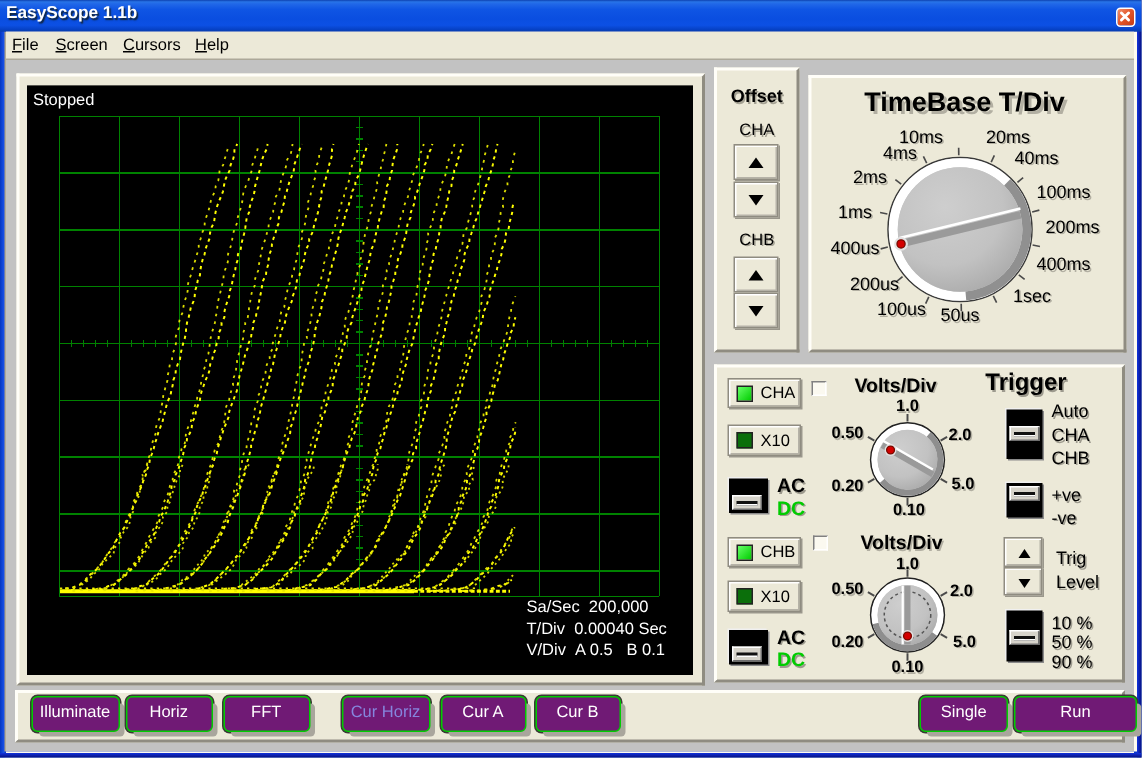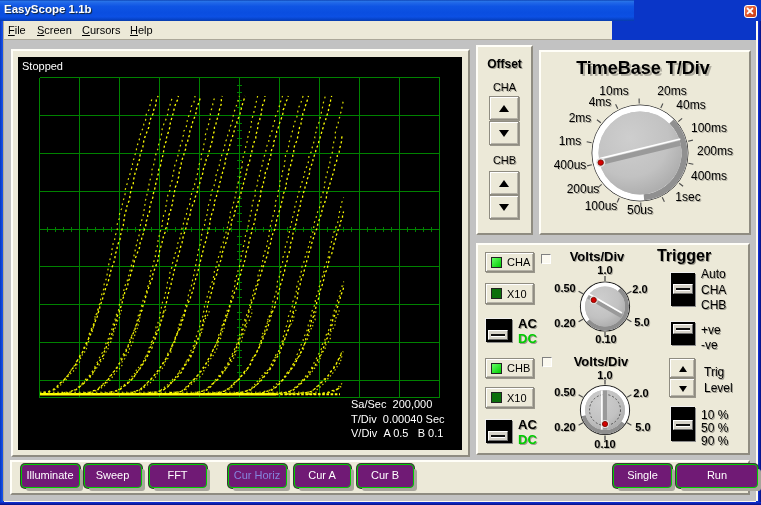--- a/index.html
+++ b/index.html
@@ -1,22 +1,22 @@
 <!DOCTYPE html>
 <html><head><meta charset="utf-8"><style>* { margin:0; padding:0; box-sizing:border-box; }
 html,body { width:761px; height:505px; overflow:hidden; }
 body { position:relative; font-family:"Liberation Sans", sans-serif; background:#0a36c8; }
 #client { position:absolute; left:4px; top:40px; width:752px; height:460.5px; background:#c2c2c2; }
-#title { position:absolute; left:0; top:0; width:634px; height:21px;
+#title { position:absolute; left:0; top:0; width:761px; height:21px;
   background:linear-gradient(180deg,#0d41b0 0%,#2874e8 6%,#2168e8 12%,#0f55e4 30%,#0a4ee0 60%,#0c50e4 80%,#0641c4 94%,#0a3ea8 100%); }
 #title .t { position:absolute; left:4px; top:3px; color:#fff; font-size:11.5px; font-weight:bold; text-shadow:1px 1px 1px #123; }
 #close { position:absolute; left:743.5px; top:5px; width:13px; height:13px; border-radius:3px;
   background:linear-gradient(135deg,#f0926f 0%,#e4572b 45%,#c33a14 100%); border:1.5px solid #fff; }
 #close svg { position:absolute; left:0px; top:0px; }
-#menu { position:absolute; left:4px; top:21px; width:608px; height:19px; background:#ece9d8; border-bottom:1px solid #aca899; }
+#menu { position:absolute; left:4px; top:21px; width:752px; height:19px; background:#ece9d8; border-bottom:1px solid #aca899; }
 #menu span { position:absolute; top:3px; font-size:11px; color:#000; }
 .panel { position:absolute; background:#ece9d8; border:2px solid; border-color:#fffef8 #8f8c81 #8f8c81 #fffef8; }
 .lab { position:absolute; font-size:11px; color:#000; text-shadow:1px 1px 0 #a5a294; }
 .cbtn { position:absolute; background:#ece9d8; border:1px solid #8f8c81;
   box-shadow:inset 1px 1px 0 #fff, inset -1px -1px 0 #b5b2a7, 1px 1px 0 #9a978c; }
 .led { position:absolute; width:11px; height:11px; border:1px solid #222; }
 .blk { position:absolute; background:#000; box-shadow:-1px -1px 0 #f0f0f0, 1px 1px 0 #8a8a8a; }
 .slider { position:absolute; left:2px; width:20px; height:10px; background:#d6d3ca;
   border:1px solid; border-color:#fff #6e6e6e #6e6e6e #fff; }
 .slot { position:absolute; left:2px; top:3px; width:14px; height:3px; background:#111; border-bottom:1px solid #fff; }
@@ -412,18 +412,18 @@
 <div class="tlab" style="left:704px;top:380.5px;">Level</div>
 <div class="blk" style="left:671px;top:407px;width:24px;height:34px;">
     <div class="slider" style="top:13px;">
       <div class="slot"></div>
     </div>
   </div>
 <div class="tlab" style="left:701px;top:407.5px;">10 %</div>
 <div class="tlab" style="left:701px;top:420.5px;">50 %</div>
 <div class="tlab" style="left:701px;top:434px;">90 %</div>
 <div class="bbtn" style="left:20.5px;top:464px;width:59px;color:#fff;">Illuminate</div>
-<div class="bbtn" style="left:83.5px;top:464px;width:58px;color:#fff;">Sweep</div>
+<div class="bbtn" style="left:83.5px;top:464px;width:58px;color:#fff;">Horiz</div>
 <div class="bbtn" style="left:148.5px;top:464px;width:58px;color:#fff;">FFT</div>
 <div class="bbtn" style="left:227.5px;top:464px;width:59px;color:#8585dd;">Cur Horiz</div>
 <div class="bbtn" style="left:293.5px;top:464px;width:57px;color:#fff;">Cur A</div>
 <div class="bbtn" style="left:356.5px;top:464px;width:57px;color:#fff;">Cur B</div>
 <div class="bbtn" style="left:613px;top:464px;width:59px;color:#fff;">Single</div>
 <div class="bbtn" style="left:676px;top:464px;width:82px;color:#fff;">Run</div>
 </body></html>

